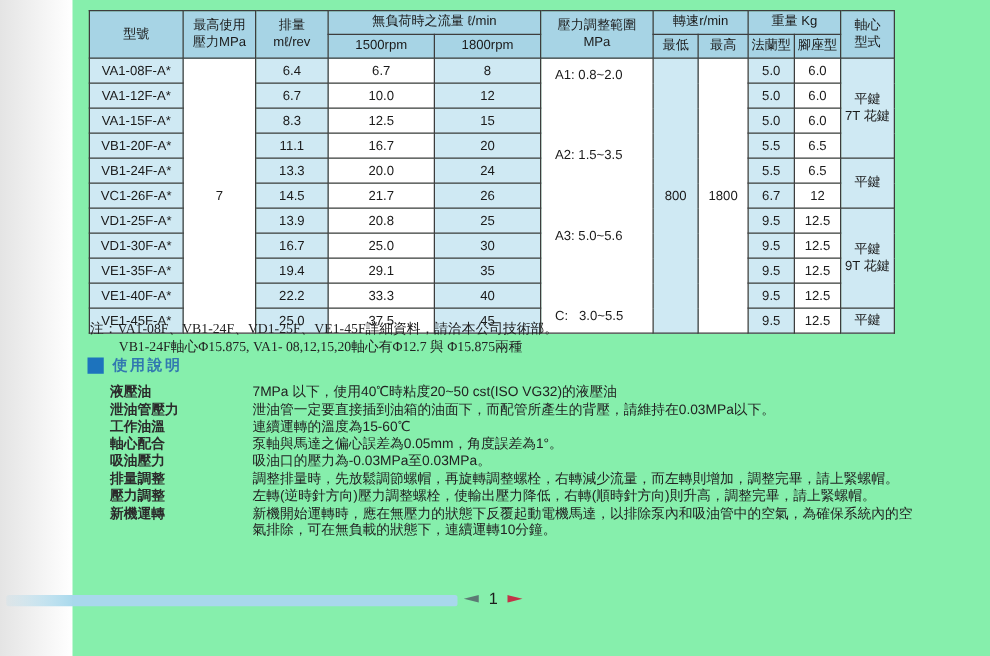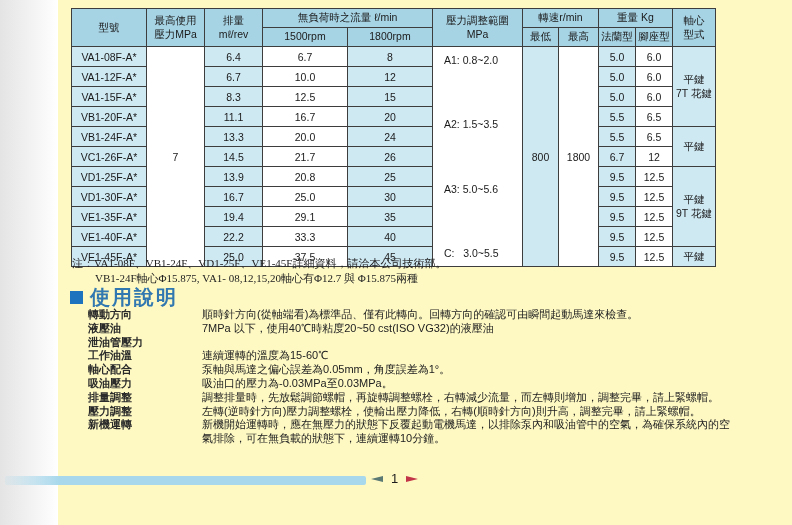--- a/index.html
+++ b/index.html
@@ -1,17 +1,17 @@
 <!DOCTYPE html>
 <html><head>
 <meta charset="utf-8">
 <style>
   html,body { margin:0; padding:0; }
   .page {
-    position:relative; width:792px; height:525px; background:#fef9c3;
+    position:relative; width:792px; height:525px; background:#86efac;
     font-family:"Liberation Sans", sans-serif; overflow:hidden; color:#1d1d1d;
   }
   .page::before {
     content:""; position:absolute; left:0; top:0; width:58px; height:100%;
     background:linear-gradient(to right, #e4e4e4, #ffffff); pointer-events:none;
   }
   
   table.spec {
     position:absolute; left:71px; top:8px; border-collapse:collapse; table-layout:fixed;
   }
@@ -31,21 +31,21 @@
     height:205px; display:flex; flex-direction:column; justify-content:space-between;
     text-align:left; padding-left:11px; box-sizing:border-box;
   }
   .ranges div { white-space:pre; font-size:10.5px; }
   
   .notes { position:absolute; left:72px; top:256px; font-size:11px; line-height:15px; color:#222;font-family:Liberation Serif, serif; }
   .notes .note-line2 { padding-left:23px; }
   
   .section-title { position:absolute; left:70px; top:284px; display:flex; align-items:center; }
   .section-title .sq { width:13px; height:13px; background:#1d73bd; margin-right:7px; }
-  .section-title .txt { font-size:20px; font-weight:bold; color:#3178b0; letter-spacing:2px; }
+  .section-title .txt { font-size:12px; font-weight:bold; color:#3178b0; letter-spacing:2px; }
   
   .usage { position:absolute; left:88px; top:308px; width:660px; font-size:11px; }
   .usage-item { display:flex; line-height:13.8px; }
   .usage-label { width:114px; flex:0 0 114px; font-weight:bold; color:#2b2b2b; }
   .usage-text { width:532px; color:#222; }
   
   .footer-bar {
     position:absolute; left:5px; top:476px; width:361px; height:9px; border-radius:2px;
     background:linear-gradient(to right, rgba(168,216,236,0.15), #a8d8ec 15%);
   }
@@ -217,29 +217,26 @@
     <div class="note-line2">VB1-24F軸心Φ15.875, VA1- 08,12,15,20軸心有Φ12.7 與 Φ15.875兩種</div>
   </div>
 
   <div class="section-title">
     <span class="sq"></span>
     <span class="txt">使用說明</span>
   </div>
 
   <div class="usage" id="usage-list">
       <div class="usage-item">
-        <div class="usage-label">轉動方向</div>
-        <div class="usage-text">順時針方向(從軸端看)為標準品、僅有此轉向。回轉方向的確認可由瞬間起動馬達來檢查。</div>
-      </div>
-      <div class="usage-item">
         <div class="usage-label">液壓油</div>
         <div class="usage-text">7MPa 以下，使用40℃時粘度20~50 cst(ISO VG32)的液壓油</div>
       </div>
       <div class="usage-item">
         <div class="usage-label">泄油管壓力</div>
+        <div class="usage-text">泄油管一定要直接插到油箱的油面下，而配管所產生的背壓，請維持在0.03MPa以下。</div>
       </div>
       <div class="usage-item">
         <div class="usage-label">工作油溫</div>
         <div class="usage-text">連續運轉的溫度為15-60℃</div>
       </div>
       <div class="usage-item">
         <div class="usage-label">軸心配合</div>
         <div class="usage-text">泵軸與馬達之偏心誤差為0.05mm，角度誤差為1°。</div>
       </div>
       <div class="usage-item">

